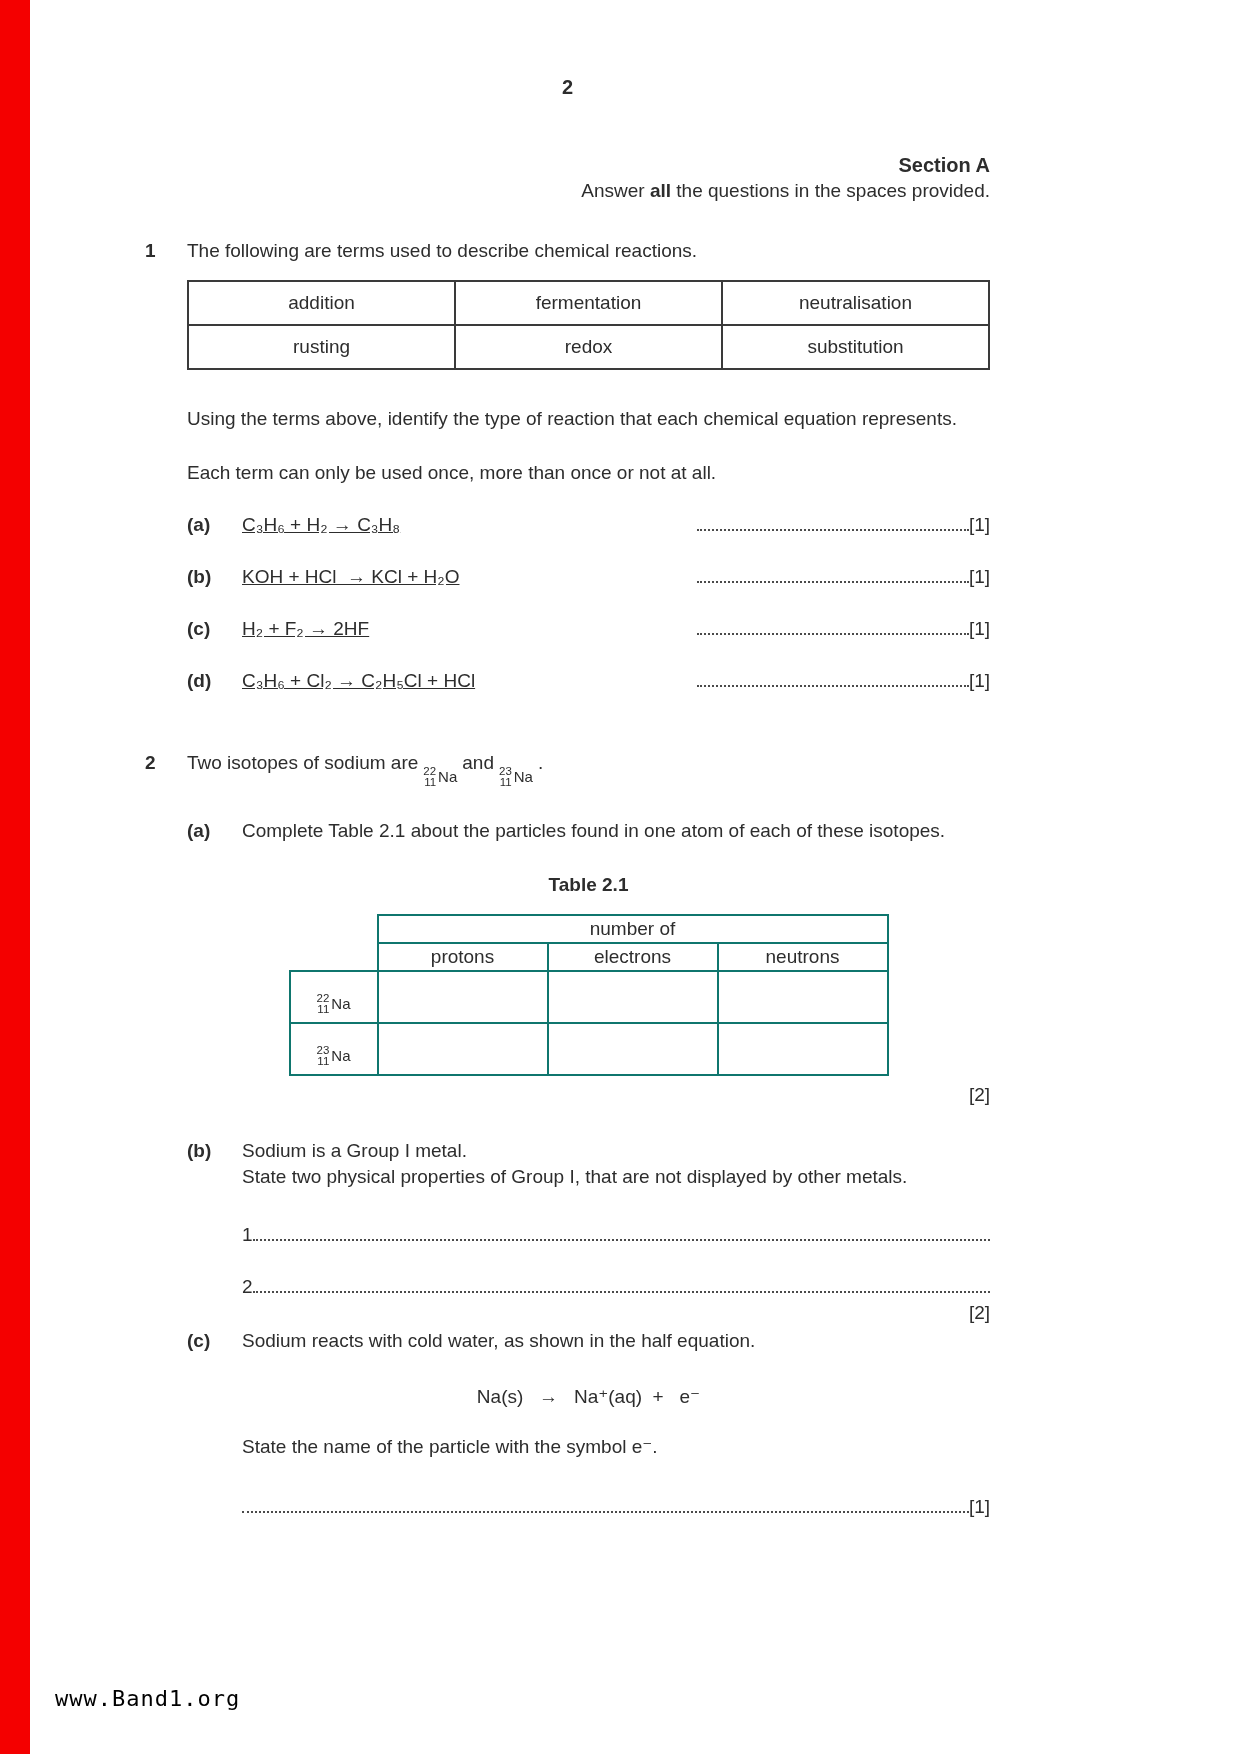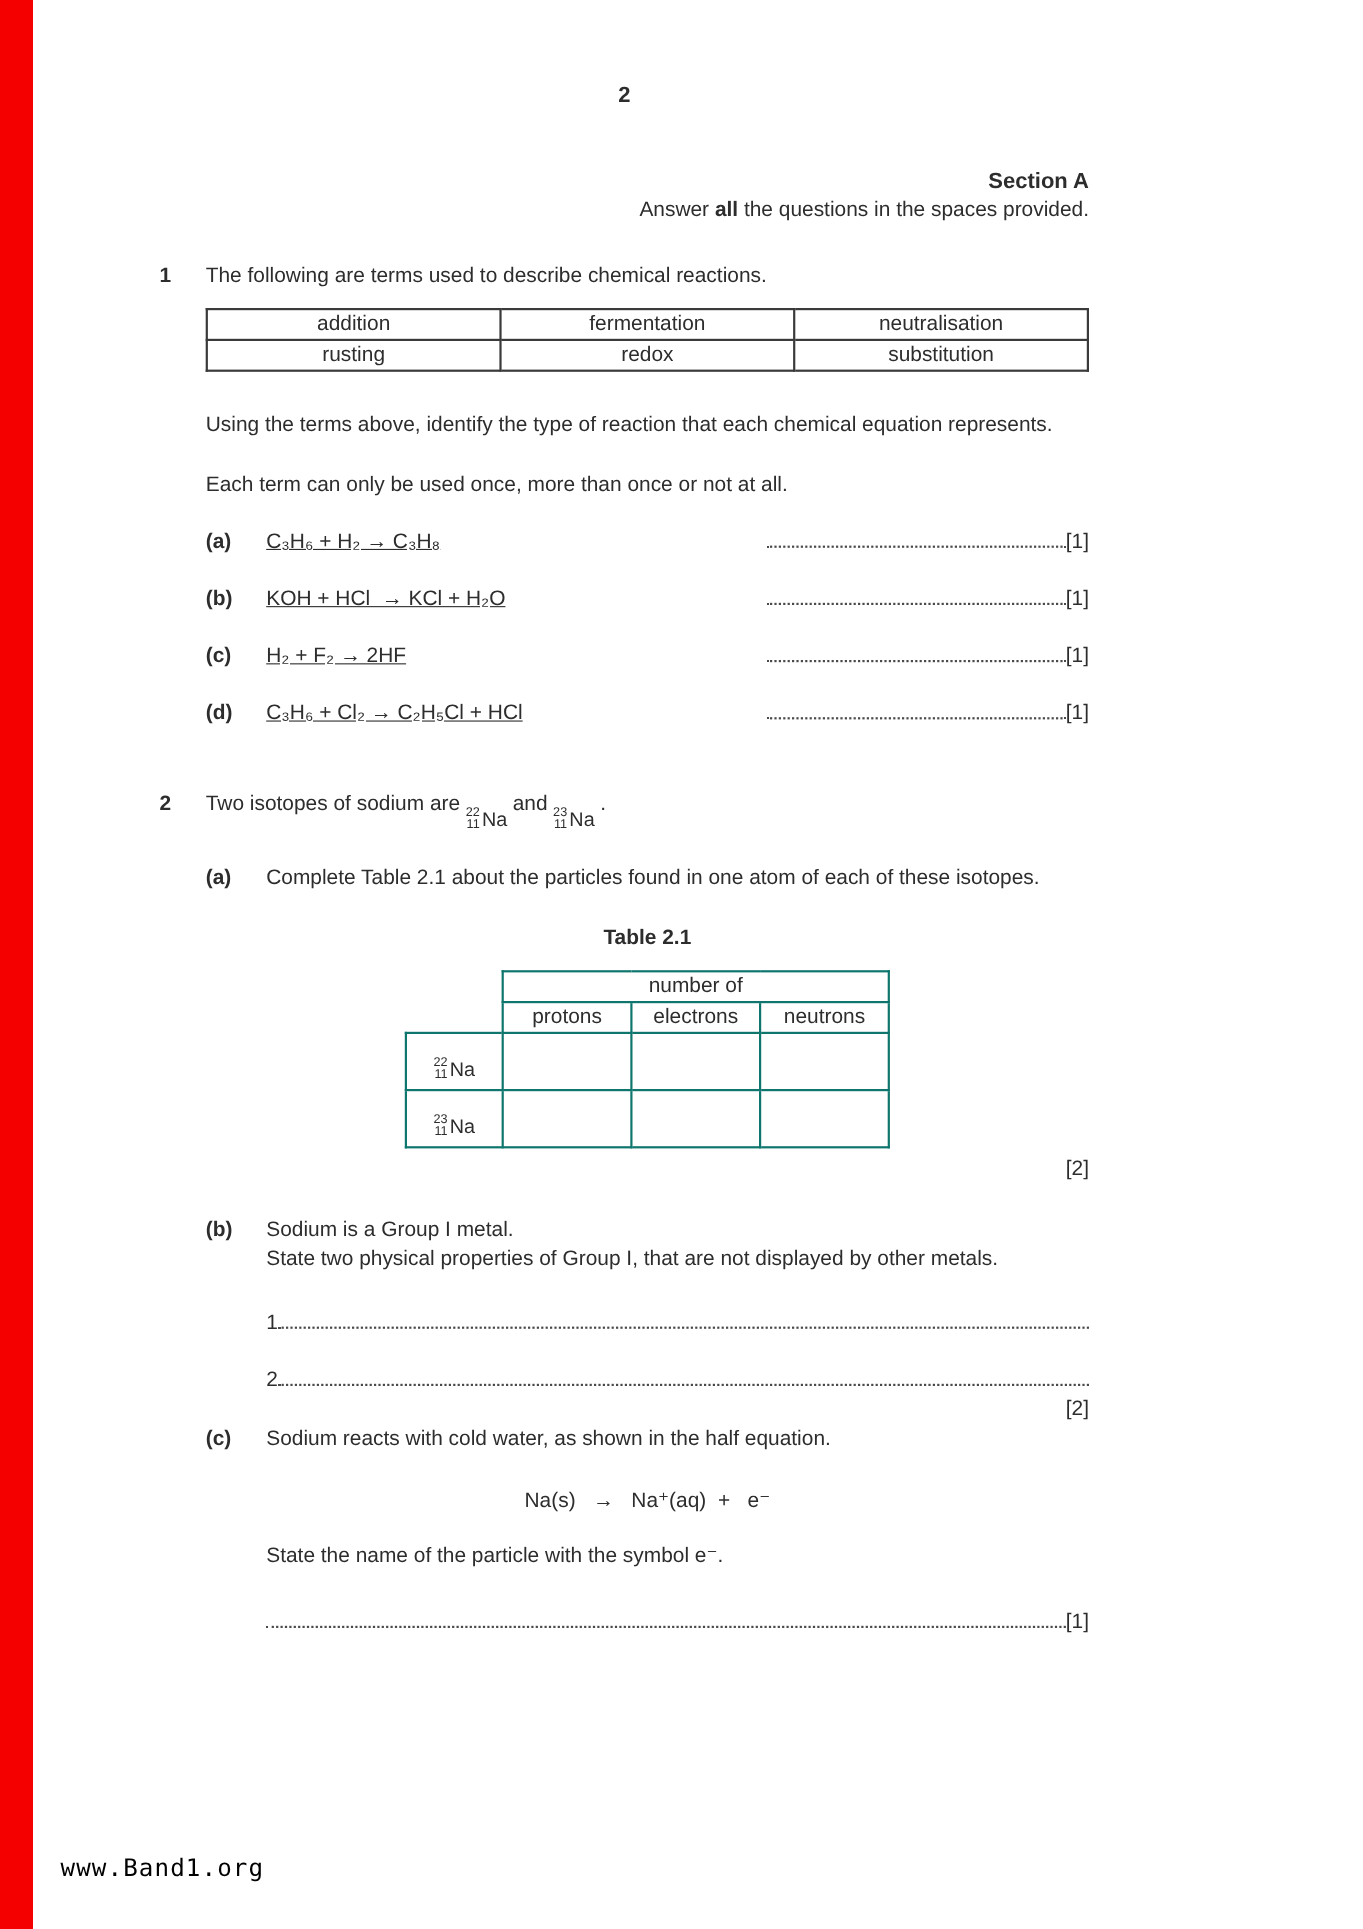--- a/index.html
+++ b/index.html
@@ -29,53 +29,53 @@
   .q-num { width:42px; font-weight:bold; flex:0 0 42px; }
   .q-body { flex:1; }
   .q1-row { margin-top:34px; }
 
   table.terms {
     width:100%; margin-top:16px;
     border-collapse:collapse; table-layout:fixed;
   }
   table.terms td {
     border:2px solid #3a3a3a; text-align:center;
-    height:28px; font-size:19px; padding:0;
+    height:44px; font-size:19px; padding:0;
   }
 
   .para-identify { margin-top:36px; text-align:justify; }
   .para-once { margin-top:28px; }
 
   .part-row { display:flex; align-items:baseline; margin-top:26px; }
   .part-label { flex:0 0 55px; font-weight:bold; }
   .eq { white-space:pre;text-decoration:underline; }
   .dots {
     display:inline-block; height:12px;
     border-bottom:2.5px dotted #4a4a4a;
   }
   .eq-dots { width:272px; margin-left:auto; }
   .marks { white-space:pre; }
 
   .q2-row { margin-top:56px; }
   .isotope { display:inline-flex; align-items:center; vertical-align:-6px; margin:0 5px; }
   .iso-nums { display:inline-flex; flex-direction:column; align-items:flex-end; font-size:11.5px; line-height:11px; margin-right:2px; }
-  .iso-sym { font-size:18px; }
+  .iso-sym { font-size:15px; }
 
   .q2a-row { margin-top:28px; }
   .part-body { flex:1; }
 
   .table21-caption { margin-top:28px; text-align:center; font-weight:bold; }
   table.t21 {
     margin:16px auto 0; border-collapse:collapse; table-layout:fixed;
   }
   table.t21 td { border:2px solid #0f766e; text-align:center; padding:0; }
   table.t21 td.blank { border:none; }
   table.t21 .hdr { height:28px; font-size:19px; }
   table.t21 .lblcol { width:88px; }
-  table.t21 .datacol { width:117px; }
+  table.t21 .datacol { width:170px; }
   table.t21 .datarow td { height:52px; }
 
   .marks-right { text-align:right; }
   .t21-marks { margin-top:6px; }
 
   .q2b-row { margin-top:30px; }
   .ans-line { display:flex; align-items:baseline; margin-top:32px; }
   .ans-line2 { margin-top:26px; }
   .ans-label { flex:0 0 auto; }
   .ans-fill { flex:1; }

